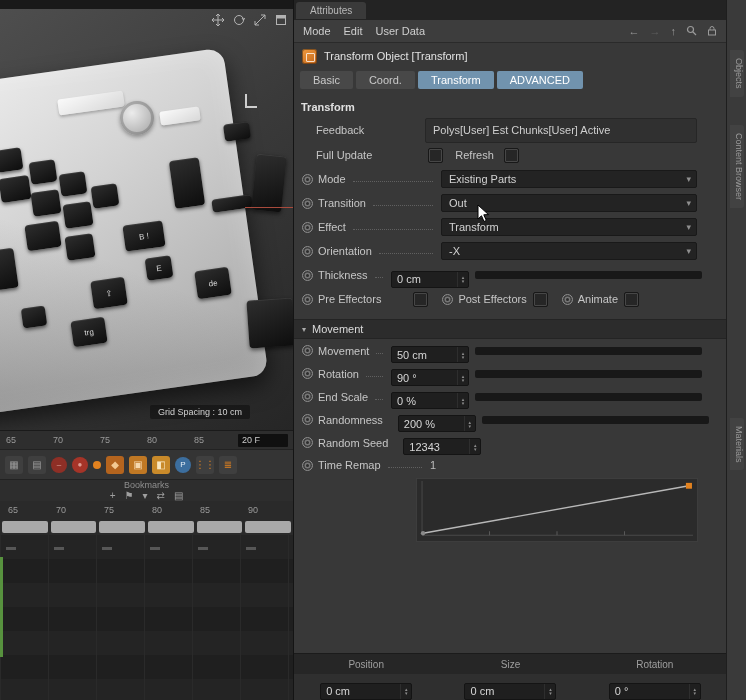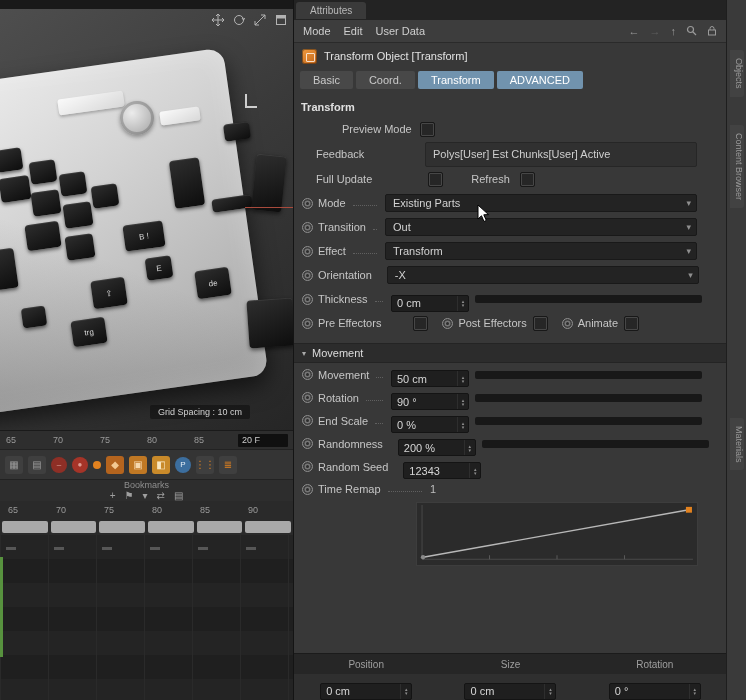--- a/index.html
+++ b/index.html
@@ -89,21 +89,21 @@
   .section-title{font-weight:bold;color:#e0e0e0;padding:6px 0 4px 7px;}
 
   .prow{display:flex;align-items:center;height:24px;position:relative;}
   .prow.h26{height:26px;}
   .plabel{color:#c6c6c6;white-space:nowrap;}
   .anim-dot{width:9px;height:9px;border-radius:50%;margin:0 5px 0 8px;flex:none;
           background:#2e2e2e;border:1px solid #8f8f8f;box-shadow:inset 0 0 0 1.5px #3a3a3a, inset 0 0 0 3px #777;}
   .leader{flex:1;height:1px;border-bottom:1px dotted #606060;margin:4px 8px 0 7px;align-self:center;}
   .cb{width:13px;height:13px;background:#262626;border:1px solid #181818;border-radius:2px;flex:none;
           box-shadow:inset 0 0 0 1px #474747;}
-  .dd{width:312px;height:18px;background:#232323;border:1px solid #191919;border-radius:2px;
+  .dd{width:256px;height:18px;background:#232323;border:1px solid #191919;border-radius:2px;
           display:flex;align-items:center;padding:0 7px;color:#d2d2d2;position:relative;
           margin-right:29px;flex:none;box-sizing:border-box;}
   .dd .chev{position:absolute;right:5px;color:#8f8f8f;font-size:9px;}
   .field{width:272px;height:25px;background:#303030;border:1px solid #262626;border-radius:2px;
           display:flex;align-items:center;padding:0 7px;color:#cfcfcf;margin-left:auto;margin-right:29px;
           flex:none;box-sizing:border-box;white-space:nowrap;overflow:hidden;}
   .vb{width:78px;height:17px;background:#1f1f1f;border:1px solid #141414;border-radius:2px;
           display:flex;align-items:center;padding:0 0 0 5px;color:#d6d6d6;flex:none;box-sizing:border-box;margin-top:8px;}
   .vbtext{flex:1;white-space:nowrap;overflow:hidden;}
   .stepper{display:flex;flex-direction:column;width:10px;border-left:1px solid #2e2e2e;color:#8e8e8e;
@@ -307,34 +307,30 @@
 
     <div id="tabs-row">
       <span class="tab">Basic</span>
       <span class="tab">Coord.</span>
       <span class="tab active">Transform</span>
       <span class="tab active">ADVANCED</span>
     </div>
 
     <div class="section-title">Transform</div>
 
-    <div class="prow" style="padding-left:48px;">
-      <span class="plabel">Preview Mode</span>
-      <span class="cb" style="margin-left:8px;"></span>
-    </div>
 
     <div class="prow h26" style="padding-left:22px;">
       <span class="plabel">Feedback</span>
       <span class="field">Polys[User] Est Chunks[User]  Active</span>
     </div>
 
     <div class="prow" style="padding-left:22px;">
       <span class="plabel">Full Update</span>
       <span class="cb" style="margin-left:56px;"></span>
-      <span class="plabel" style="margin-left:28px;text-align:right;">Refresh</span>
+      <span class="plabel" style="margin-left:12px;text-align:right;">Refresh</span>
       <span class="cb" style="margin-left:10px;"></span>
     </div>
 
     <div class="prow">
       <span class="anim-dot"></span>
       <span class="plabel">Mode</span>
       <span class="leader"></span>
       <span class="dd">
         <span>Existing Parts</span>
         <span class="chev">▾</span>

